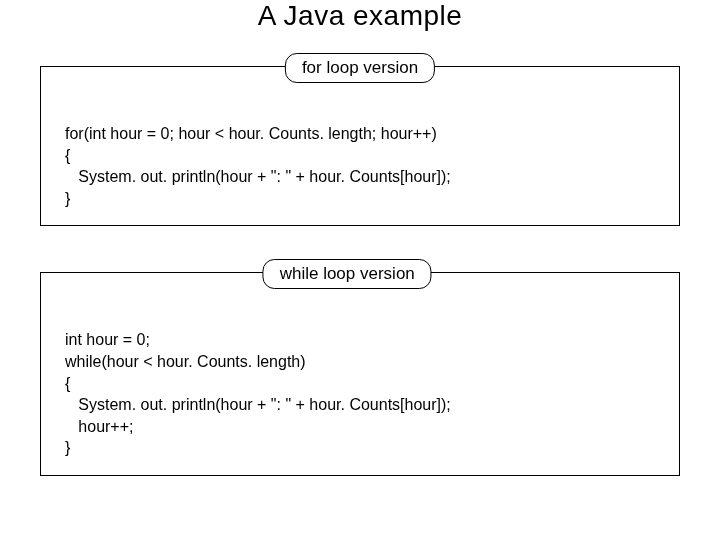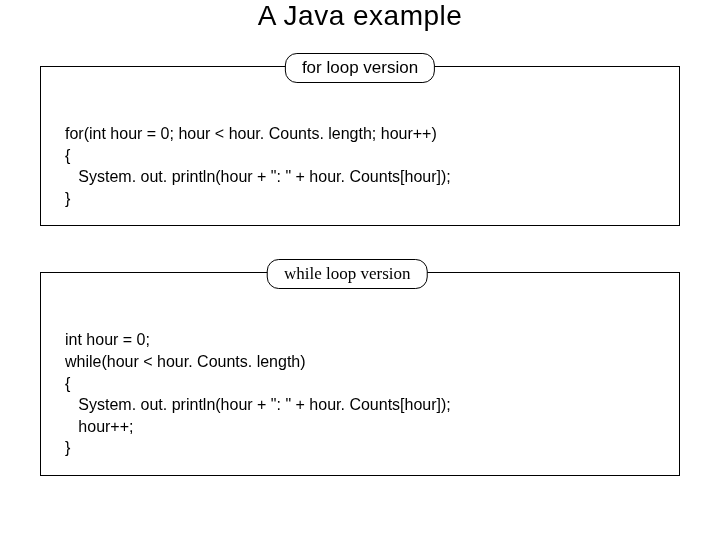--- a/index.html
+++ b/index.html
@@ -39,21 +39,21 @@
   .code {
     font-family: "Trebuchet MS", "Segoe UI", Arial, sans-serif;
     font-size: 16px;
     line-height: 1.35;
     white-space: pre;
     color: #000;
     margin-top: 20px;
   }
   .block1 { margin-top: 16px; margin-bottom: 46px; }
   .block2 { }
-  .block2 .badge { left: 48%; font-family: Liberation Serif, serif; }
+  .block2 .badge { left: 48%; }
 </style>
 </head>
 <body>
 
 <div class="title">A Java example</div>
 
 <div class="code-block block1">
   <div class="badge">for loop version</div>
   <div class="code">for(int hour = 0; hour &lt; hour. Counts. length; hour++)
 {

